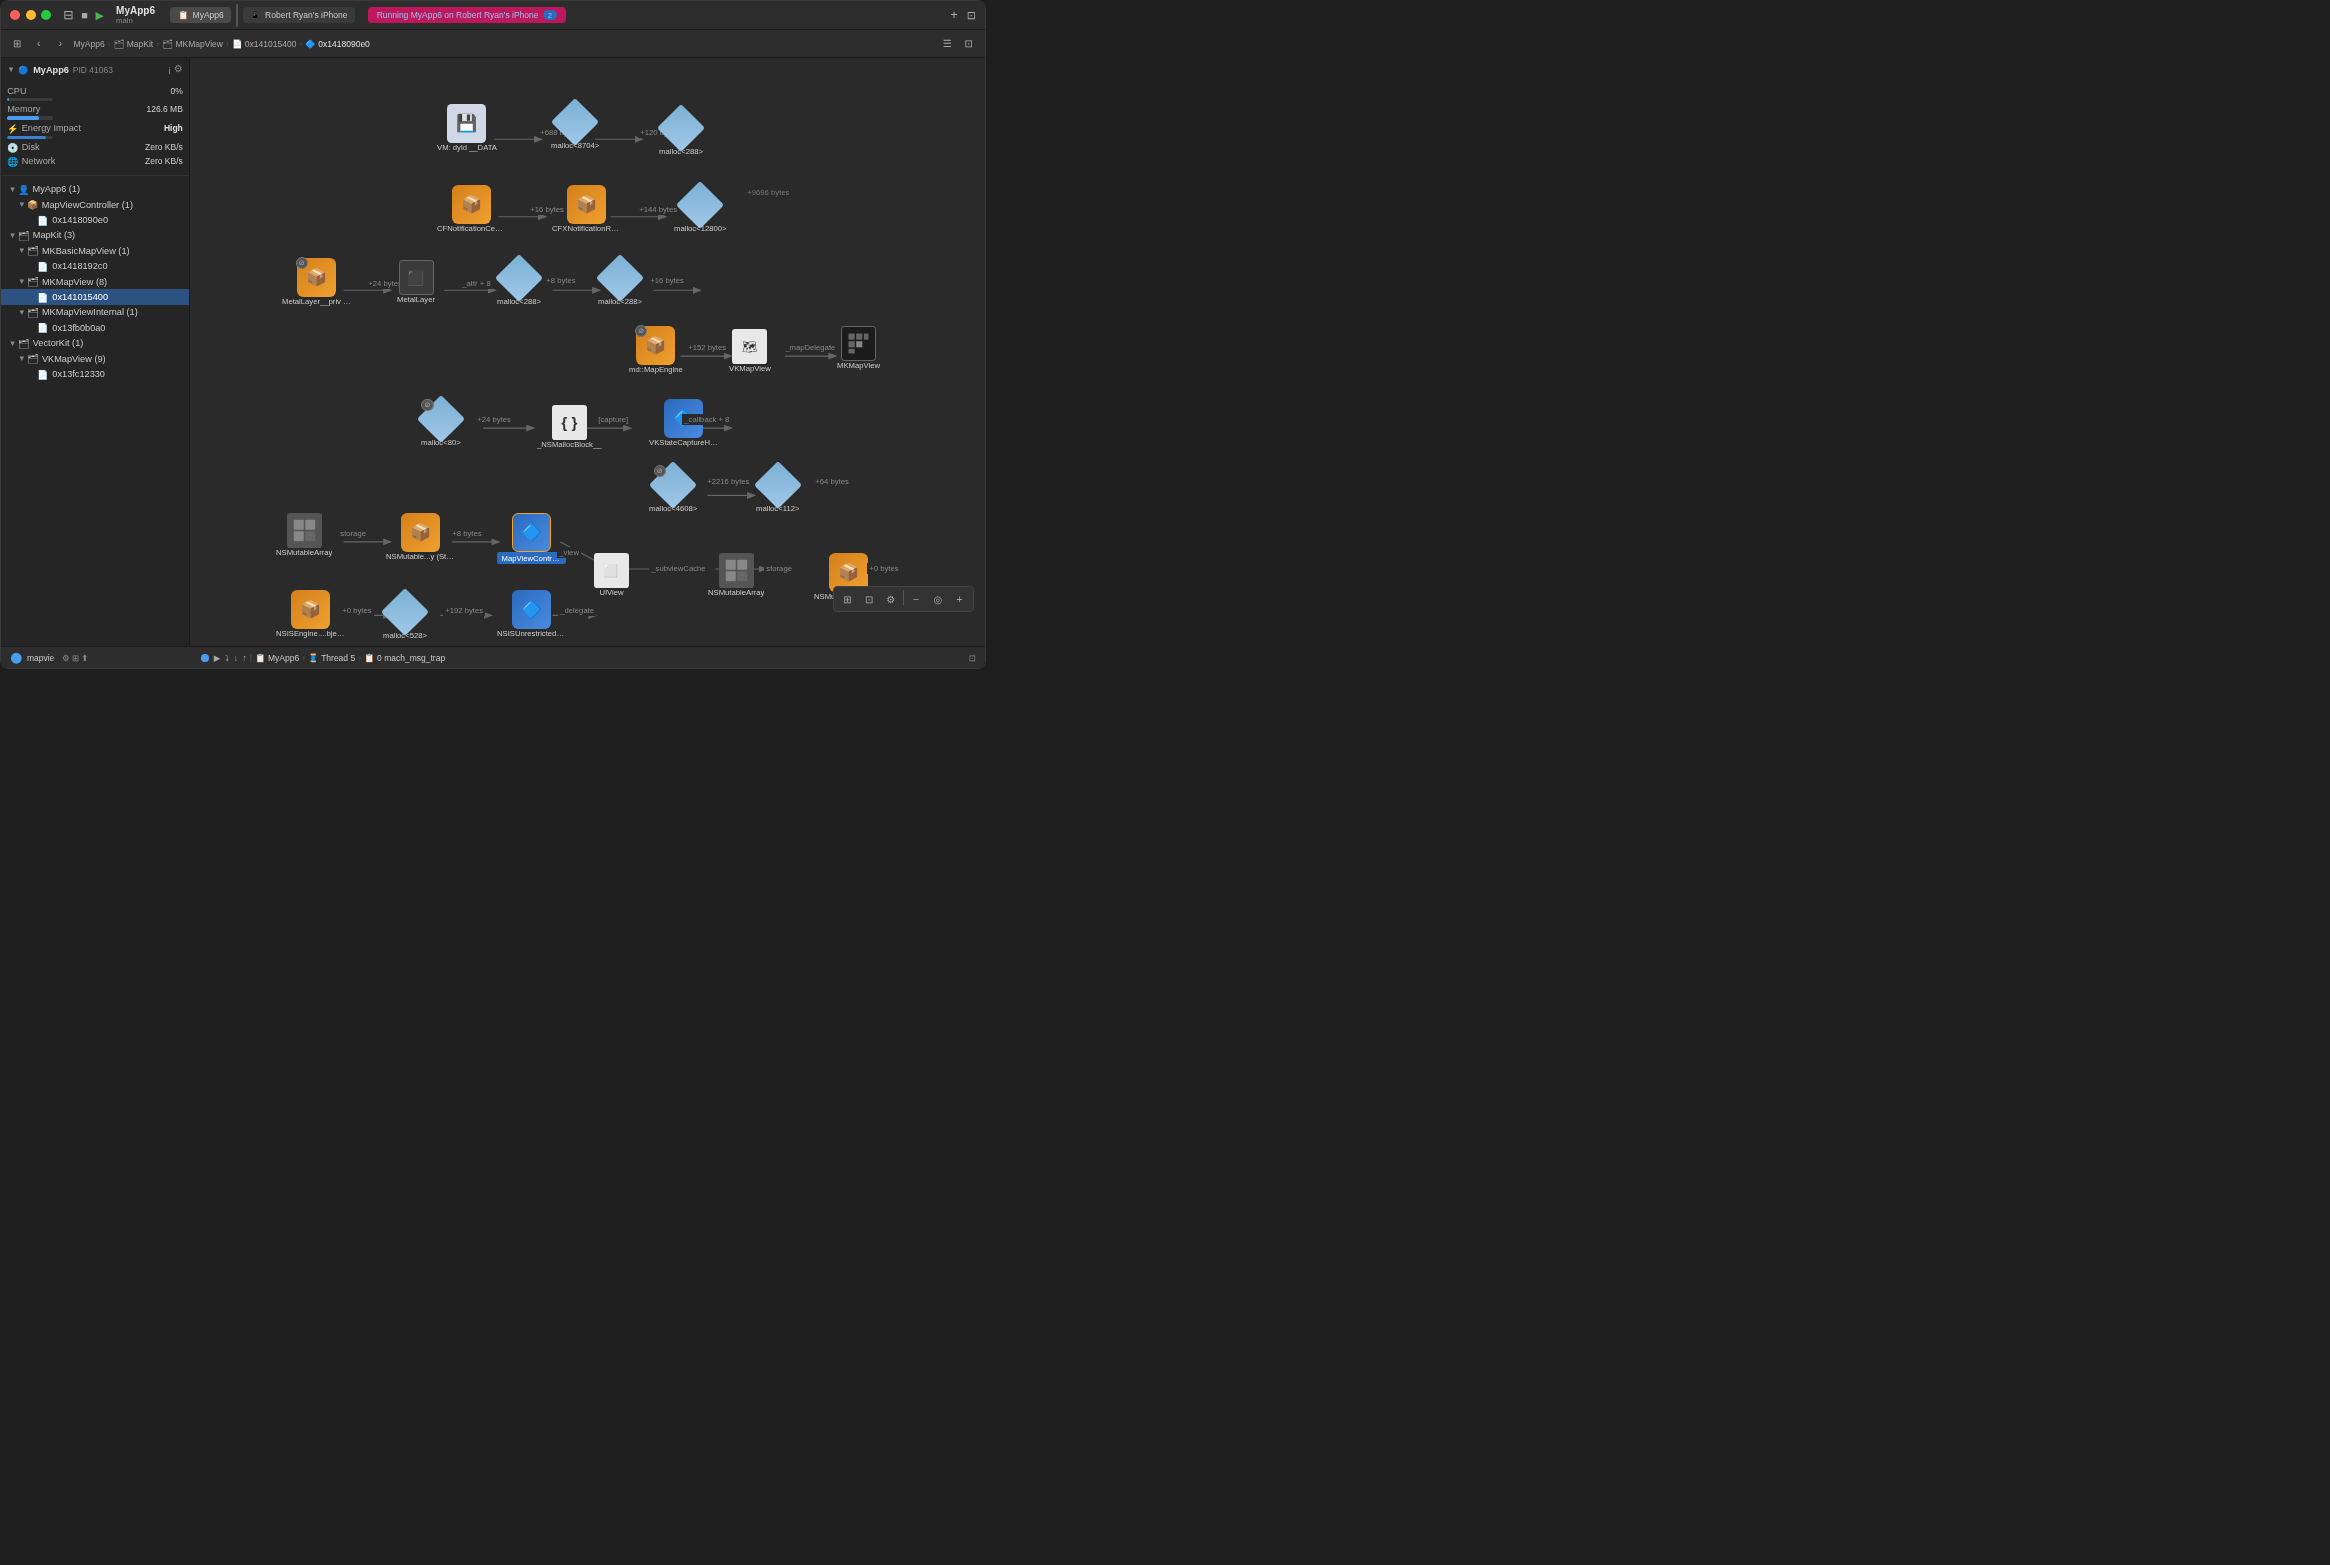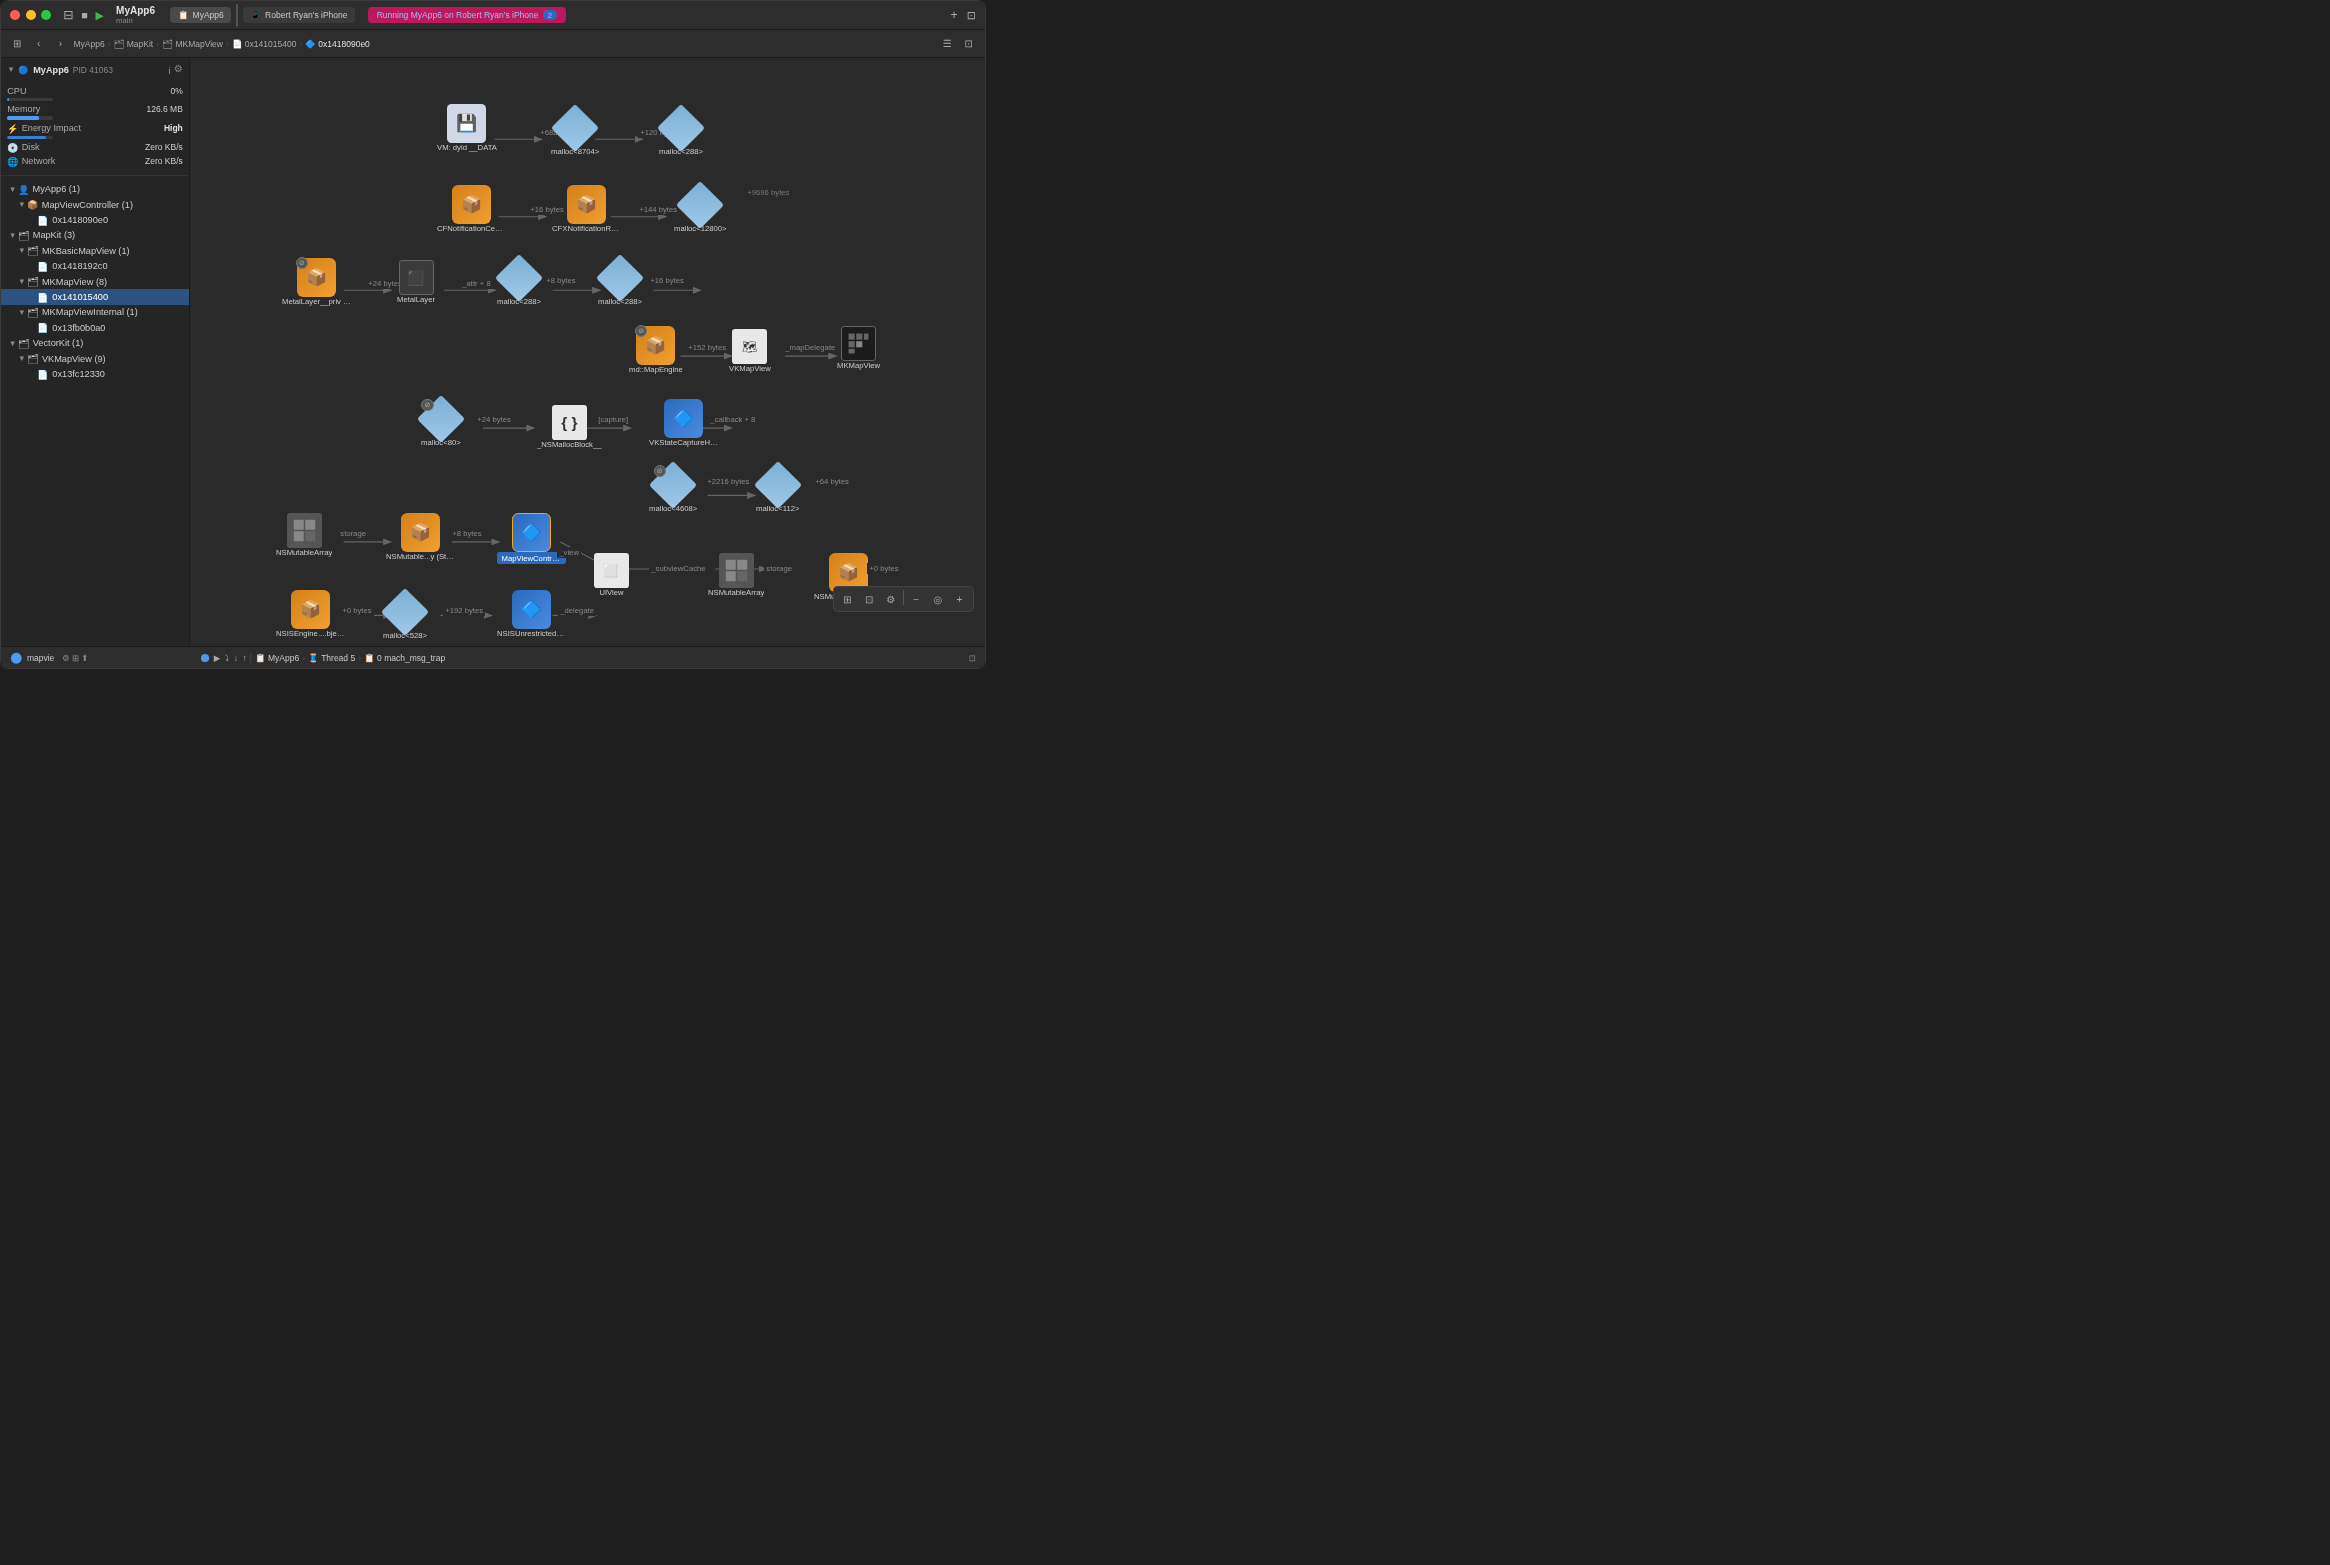--- a/index.html
+++ b/index.html
@@ -593,21 +593,21 @@
         <line x1="185" y1="720" x2="245" y2="720" stroke="#666" stroke-width="1.5" marker-end="url(#arrow)"></line>
         <line x1="310" y1="720" x2="375" y2="720" stroke="#666" stroke-width="1.5" marker-end="url(#arrow)"></line>
         <line x1="455" y1="720" x2="510" y2="720" stroke="#666" stroke-width="1.5" marker-end="url(#arrow)"></line>
       </svg>
 
       <div class="node" style="left:247px;top:46px;">
         <div style="width:39px;height:39px;background:#d0d8e8;border-radius:4.6px;display:flex;align-items:center;justify-content:center;font-size:17px;">💾</div>
         <span class="node-label">VM: dyld __DATA</span>
       </div>
       <div class="edge-label" style="left:348px;top:69px;">+688 bytes</div>
-      <div class="node" style="left:361px;top:50px;">
+      <div class="node" style="left:361px;top:44px;">
         <div class="icon-diamond-wrap">
             <div class="icon-diamond-blue"></div>
           </div>
         <span class="node-label">malloc&lt;8704&gt;</span>
       </div>
       <div class="edge-label" style="left:448px;top:69px;">+120 bytes</div>
       <div class="node" style="left:469px;top:50px;">
         <div class="icon-diamond-wrap">
             <div class="icon-diamond-blue"></div>
           </div>
@@ -699,21 +699,21 @@
       <div class="edge-label" style="left:285px;top:356px;">+24 bytes</div>
       <div class="node" style="left:347px;top:347px;">
         <div class="icon-braces">{ }</div>
         <span class="node-label">_NSMallocBlock__</span>
       </div>
       <div class="edge-label" style="left:406px;top:356px;">[capture]</div>
       <div class="node" style="left:459px;top:341px;">
         <div class="icon-cube-blue" style="width:39px;height:39px;display:flex;align-items:center;justify-content:center;font-size:17px;">🔷</div>
         <span class="node-label">VKStateCaptureHandler</span>
       </div>
-      <div class="edge-label" style="left:518px;top:356px;">_callback + 8</div>
+      <div class="edge-label" style="left:492px;top:356px;">_callback + 8</div>
 
       <div class="node" style="left:459px;top:407px;">
         <div class="small-icon-wrap">
           <div class="icon-diamond-wrap">
               <div class="icon-diamond-blue"></div>
             </div>
           <div class="disabled-overlay" style="font-size:7px;top:0;left:0;">⊘</div>
         </div>
         <span class="node-label">malloc&lt;4608&gt;</span>
       </div>

